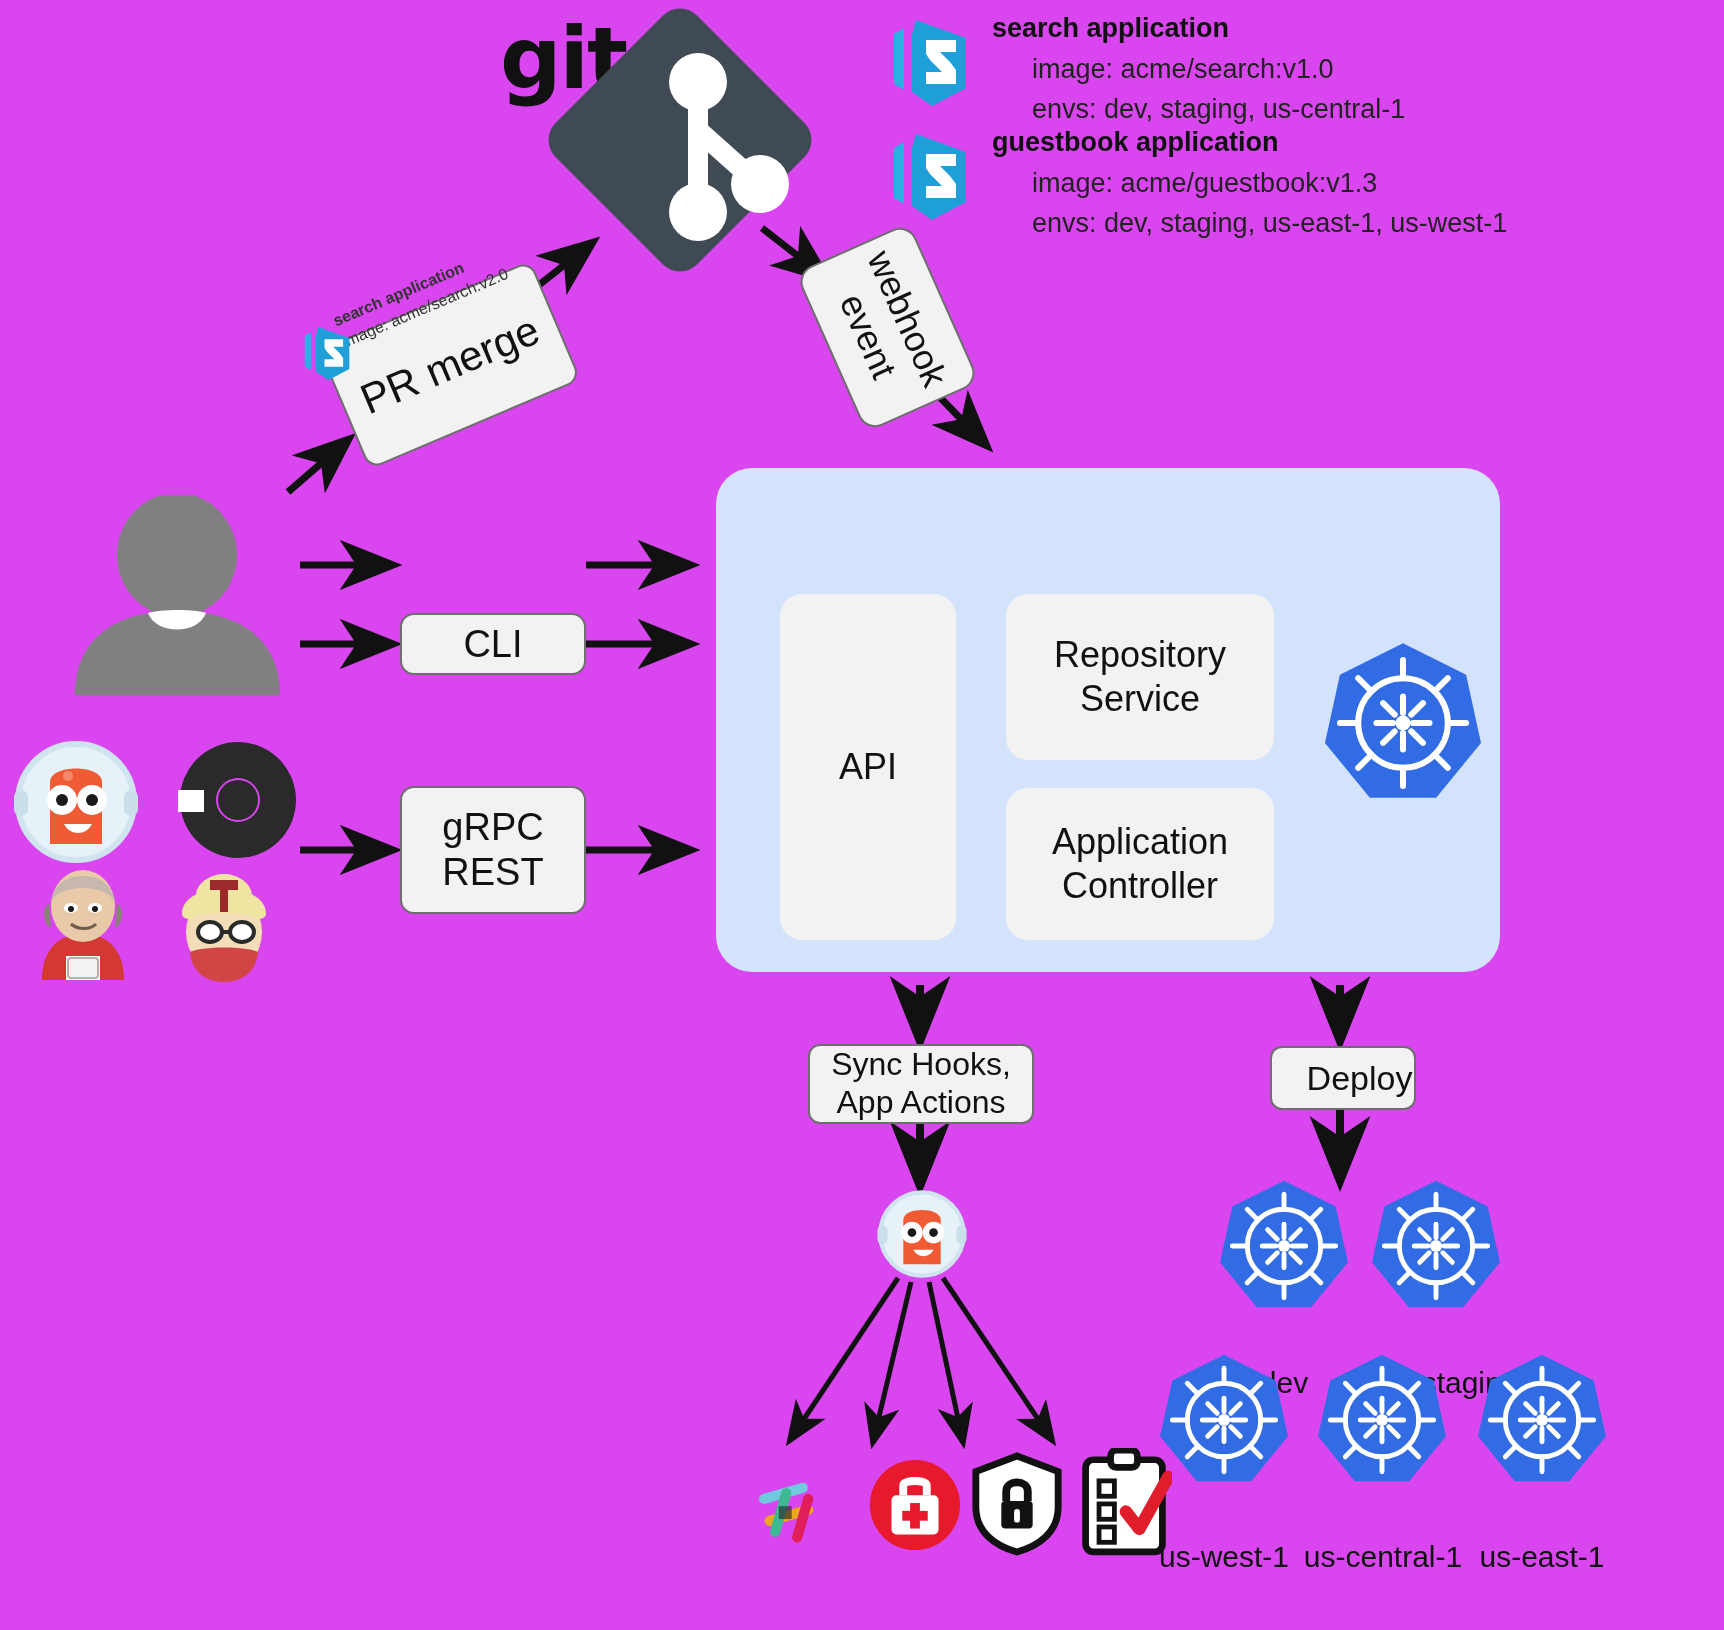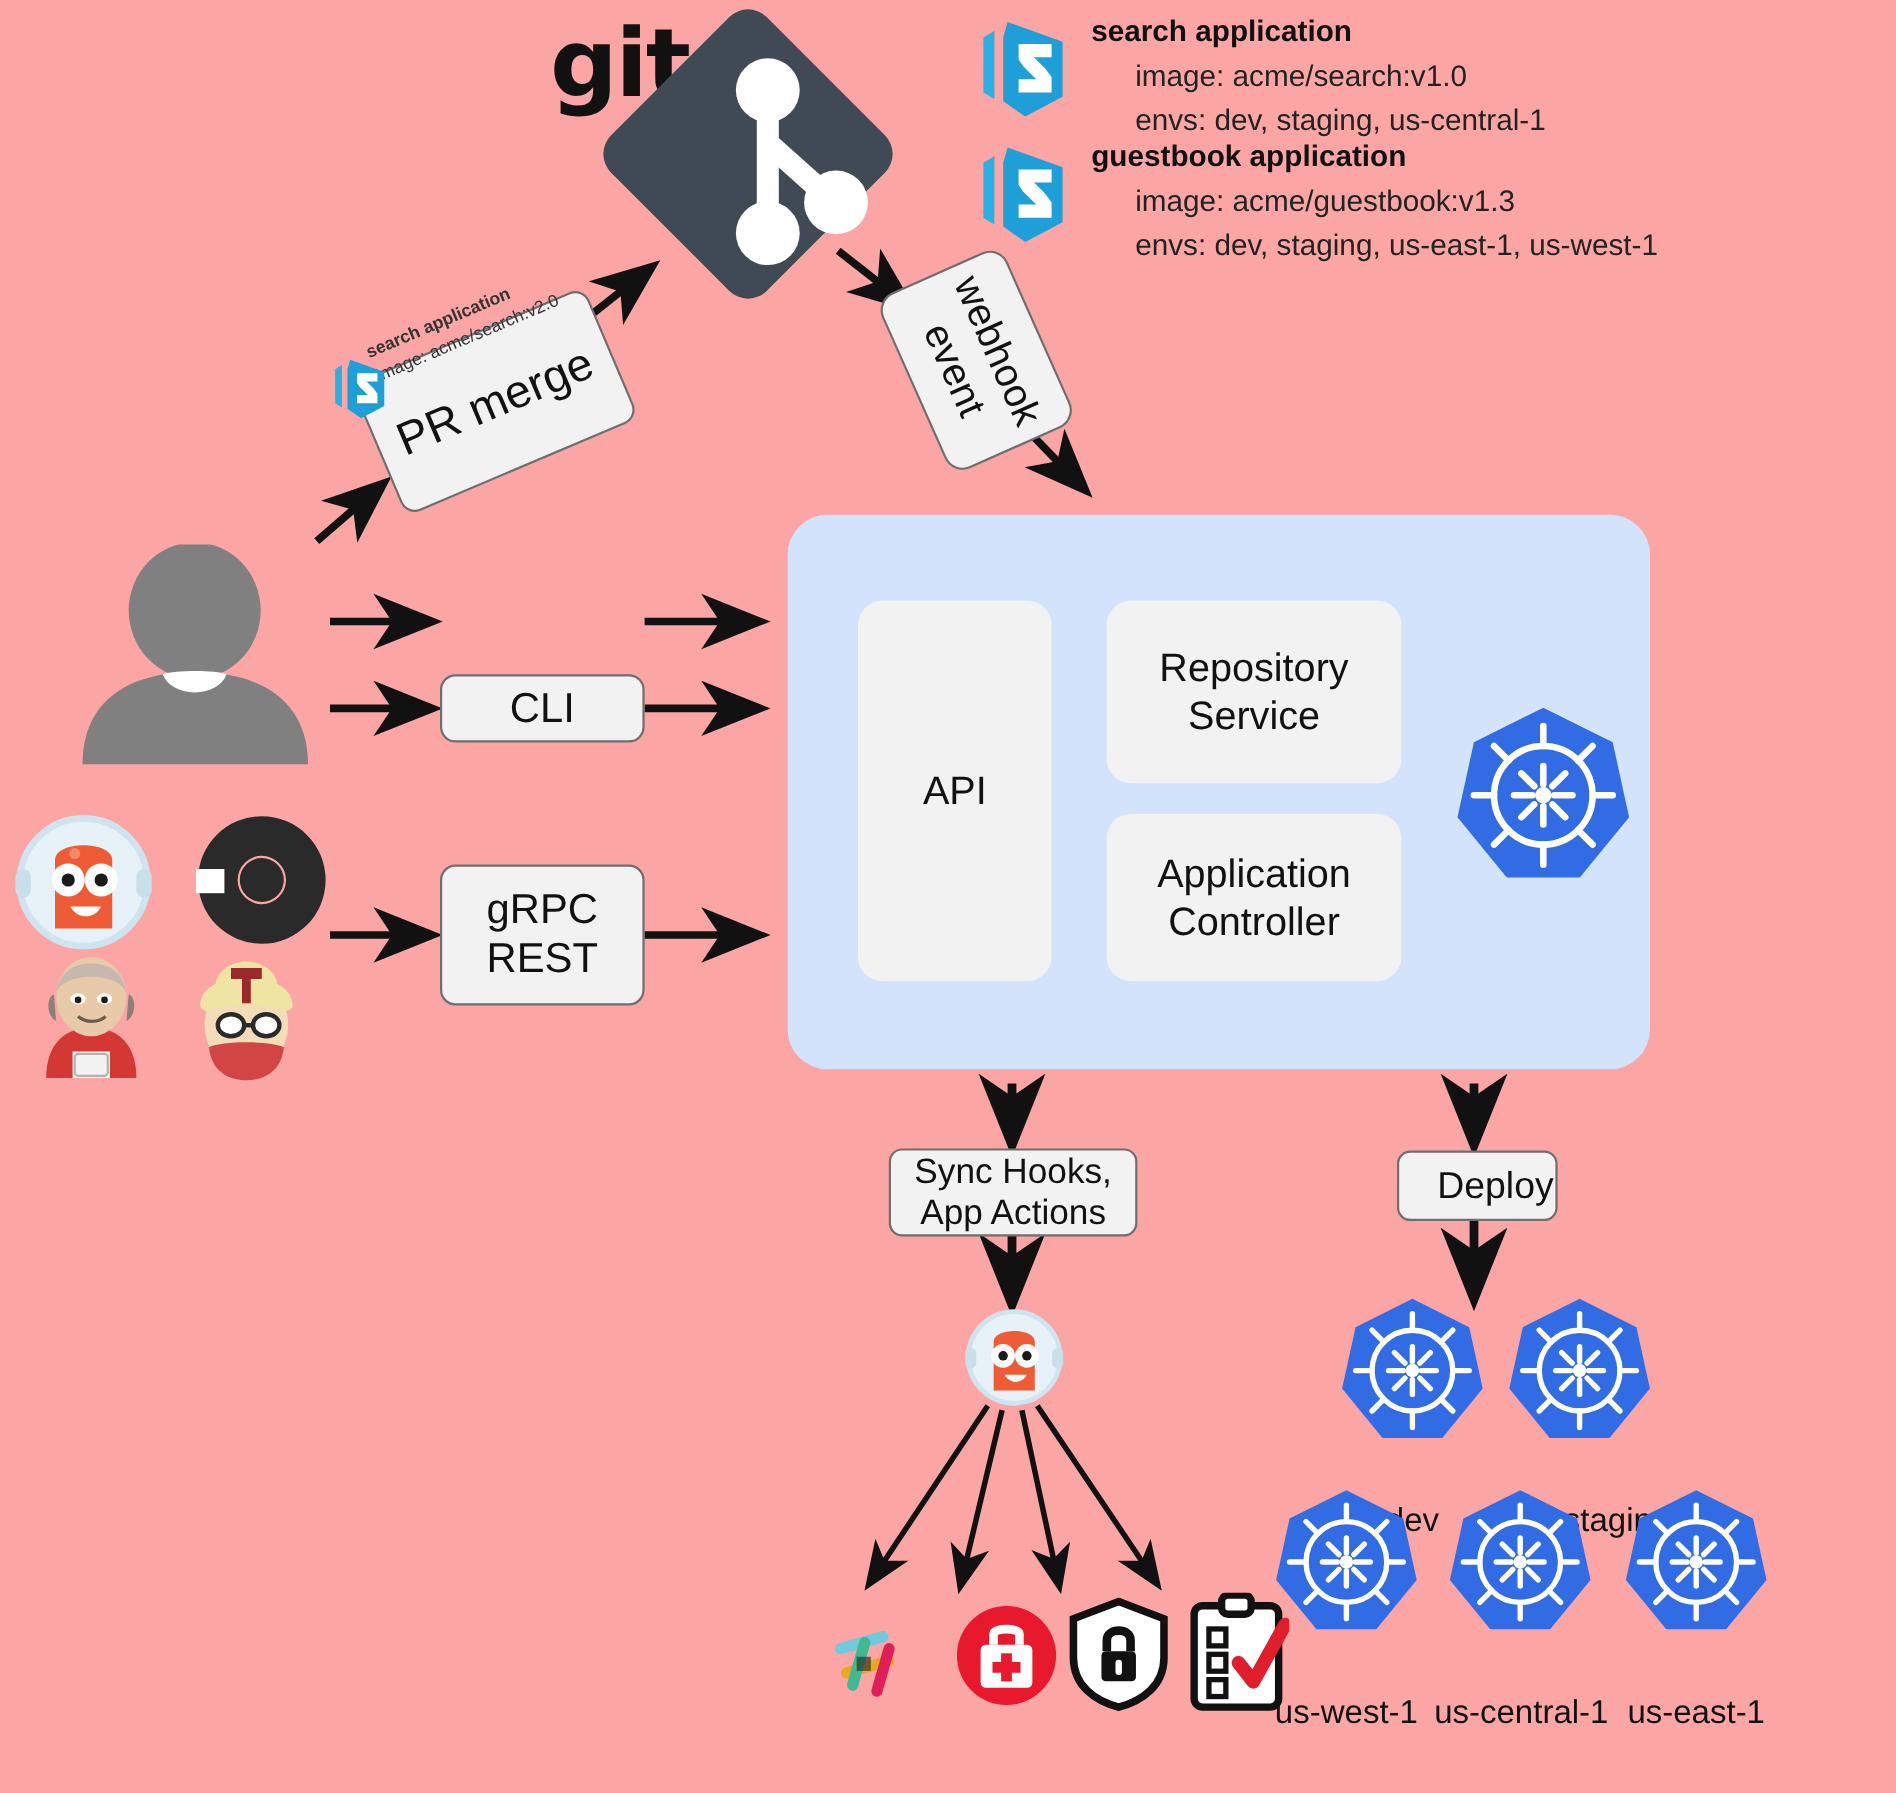--- a/index.html
+++ b/index.html
@@ -5,21 +5,21 @@
   html,body{margin:0;padding:0;background:#fff;}
   body{
     font-family:"Liberation Sans", sans-serif;
     color:#000;
   }
   #stage{
     position:relative;
     width:1724px;
     height:1630px;
     overflow:hidden;
-    background:#fca5a5;
+    background:#d946ef;
   }
   .abs{position:absolute;}
   
   .node{
     position:absolute;
     background:#f2f2f2;
     border:2px solid #6e6e6e;
     border-radius:14px;
     display:flex;
     align-items:center;
@@ -41,20 +41,21 @@
     background:#f2f2f2;
     border-radius:22px;
     display:flex;
     align-items:center;
     justify-content:center;
     text-align:center;
     font-size:36px;
     line-height:1.22;
     color:#111;
     box-sizing:border-box;
+    margin-top:48px;
   }
   .label{
     position:absolute;
     font-size:30px;
     color:#111;
     text-align:center;
     white-space:nowrap;
     margin-top:48px;
   }
   .appblock{position:absolute;}

